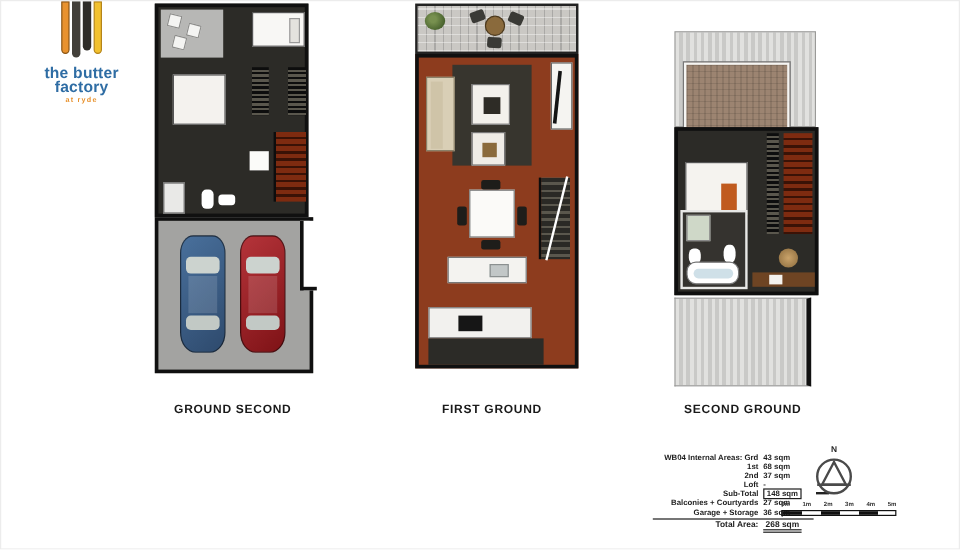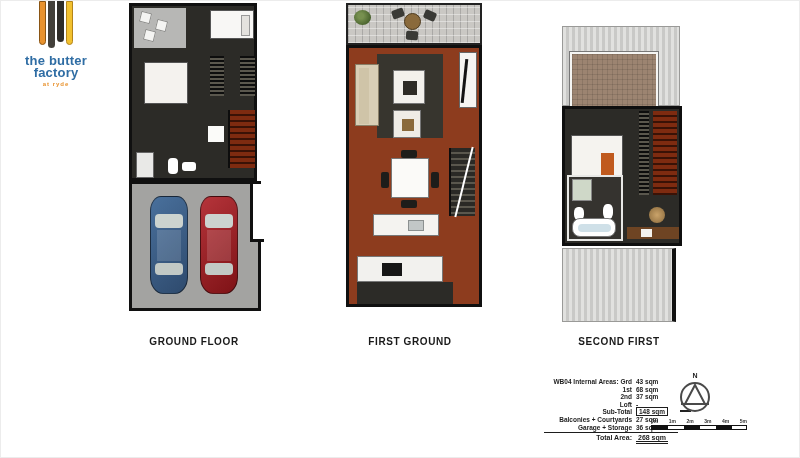--- a/index.html
+++ b/index.html
@@ -2,21 +2,21 @@
 <html><head>
 <meta charset="utf-8">
 <style>
   html,body{margin:0;padding:0;background:#fff;}
   .canvas{position:relative;width:800px;height:458px;background:#ffffff;
     border:1px solid #ececec;box-sizing:border-box;overflow:hidden;
     font-family:"Liberation Sans", sans-serif;}
   .abs{position:absolute;}
 
   
-  .logo{left:12px;top:0;width:86px;text-align:center;}
+  .logo{left:24px;top:0;width:86px;text-align:center;}
   .logo-bars{display:flex;gap:2px;justify-content:center;align-items:flex-start;height:48px;}
   .lbar{width:7px;border-radius:0 0 4px 4px;}
   .lbar1{height:44px;background:#e8922e;border:1px solid #8a5514;box-sizing:border-box;}
   .lbar2{height:47px;background:#43403a;}
   .lbar3{height:41px;background:#2e2c28;}
   .lbar4{height:44px;background:#f2c12f;border:1px solid #b4841a;box-sizing:border-box;}
   .logo-title{color:#2f6da4;font-weight:bold;font-size:13px;line-height:12px;letter-spacing:.2px;margin-top:6px;}
   .logo-sub{color:#e8922e;font-weight:bold;font-size:6px;margin-top:2px;letter-spacing:1px;}
 
   
@@ -239,23 +239,23 @@
             <i></i>
           </div>
       </div>
       <div class="s-desk"></div>
       <div class="s-deskitem"></div>
       <div class="s-chair"></div>
     </div>
     <div class="s-roofbot roof-stripes"></div>
   </div>
 
-  <div class="floor-label fl-ground">GROUND FLOOR</div>
+  <div class="floor-label fl-ground">GROUND SECOND</div>
   <div class="floor-label fl-first">FIRST GROUND</div>
-  <div class="floor-label fl-second">SECOND FIRST</div>
+  <div class="floor-label fl-second">SECOND GROUND</div>
 
   <div class="abs area-table">
     <div class="at-row">
       <div class="at-label">WB04 Internal Areas: Grd</div>
       <div class="at-value"><span>43 sqm</span></div>
     </div>
     <div class="at-row">
       <div class="at-label">1st</div>
       <div class="at-value"><span>68 sqm</span></div>
     </div>

